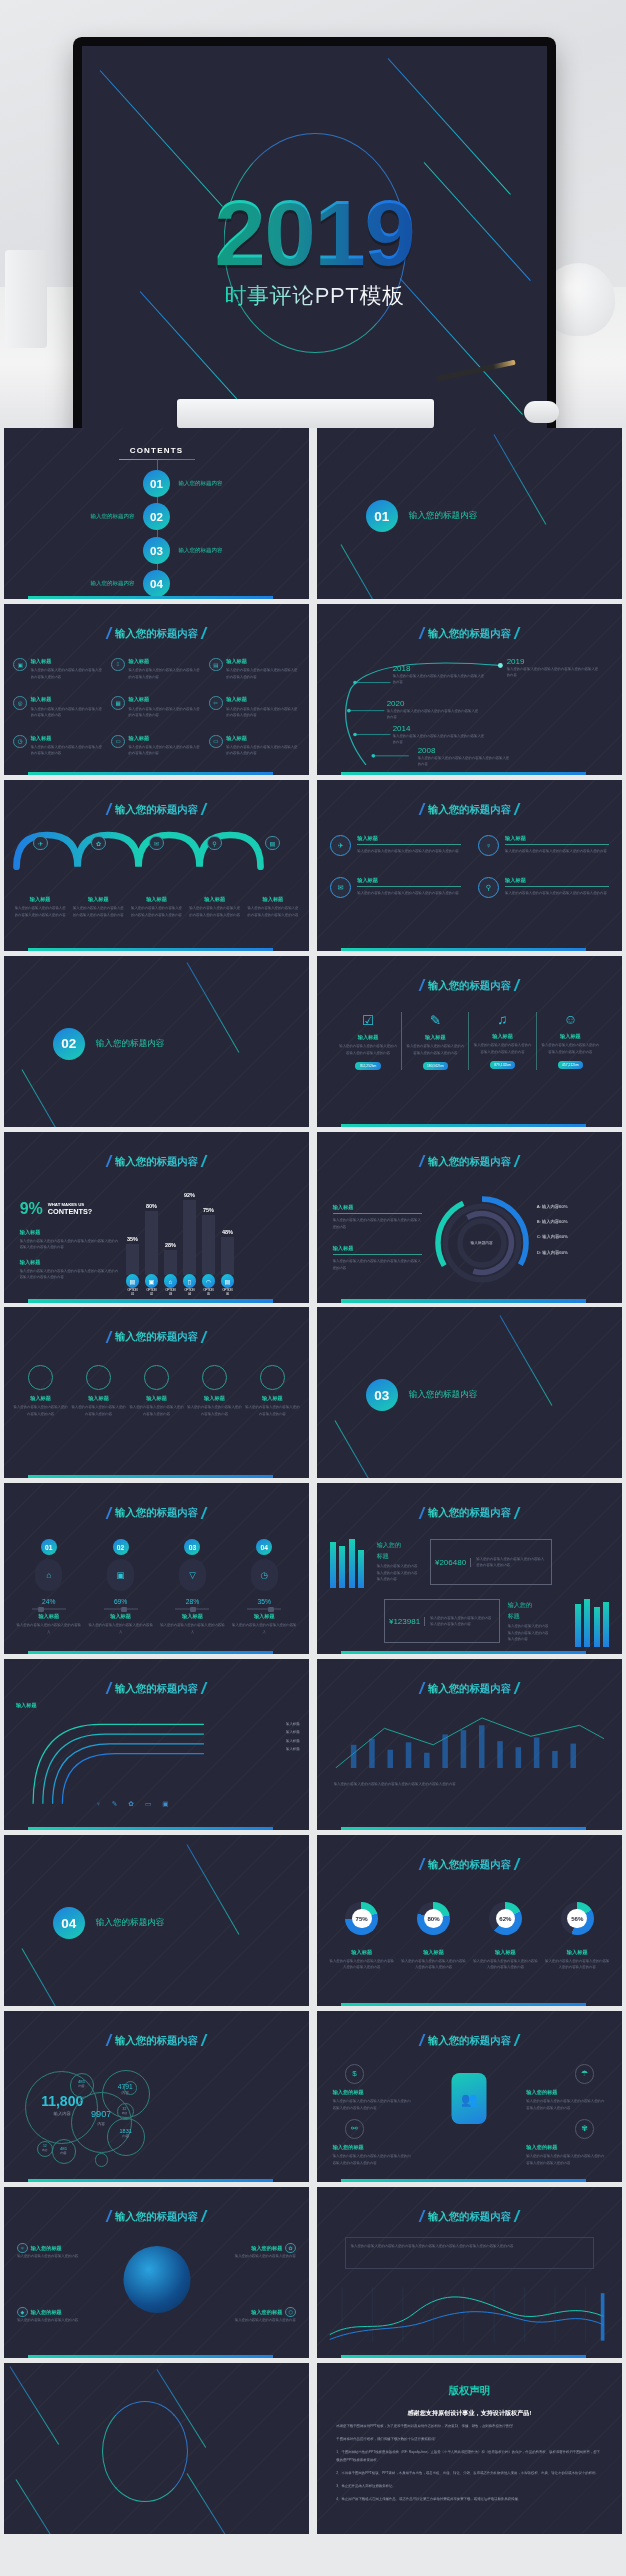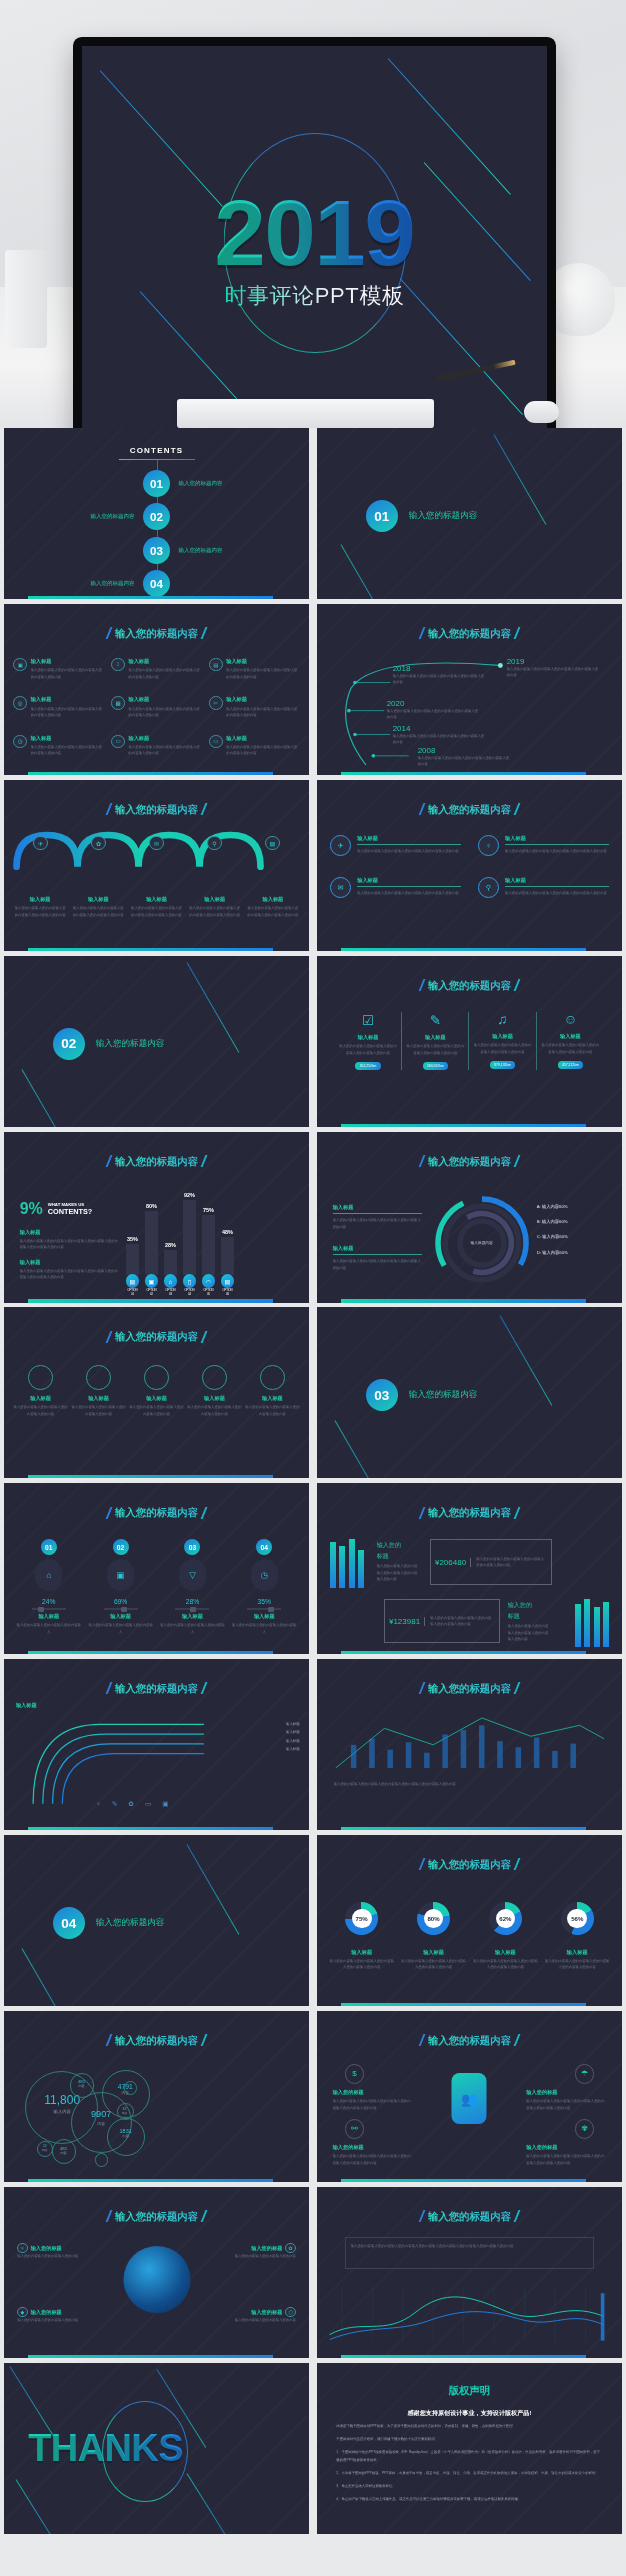--- a/index.html
+++ b/index.html
@@ -843,21 +843,21 @@
     <div class="bottombar"></div>
   </div>
 
   <div class="slide">
     <div class="wm"></div>
     <div class="stitle">
       <span class="slash"></span><span>输入您的标题内容</span><span class="slash r"></span>
     </div>
     <div style="position:absolute;left:21px;top:60px;width:73px;height:73px;border-radius:50%;border:0.6px solid #2f7f7a;"></div>
     <div style="position:absolute;left:32px;top:82px;text-align:center;width:53px;">
-      <div style="font-size:12px;color:#29c4d8;">11,800</div>
+      <div style="font-size:14px;color:#29c4d8;font-weight:bold;">11,800</div>
       <div style="font-size:4.3px;color:#8f94a8;margin-top:2.4px;">输入内容</div>
     </div>
     <div style="position:absolute;left:67px;top:81px;width:61px;height:61px;border-radius:50%;border:0.6px solid #2f7f7a;"></div>
     <div style="position:absolute;left:78px;top:98px;text-align:center;width:39px;">
       <div style="font-size:9.2px;color:#29c4d8;">9907</div>
       <div style="font-size:3.7px;color:#8f94a8;margin-top:1.8px;">内容</div>
     </div>
     <div style="position:absolute;left:98px;top:59px;width:48px;height:48px;border-radius:50%;border:0.6px solid #2f7f7a;"></div>
     <div style="position:absolute;left:105px;top:72px;text-align:center;width:33px;">
       <div style="font-size:6.7px;color:#29c4d8;">4791</div>
@@ -985,21 +985,20 @@
     <div class="bottombar"></div>
   </div>
 
   <div class="slide">
     <div class="wm"></div>
     <div class="diag" style="left:6.1px;top:3.7px;width:92px;transform:rotate(58deg);background:linear-gradient(90deg,#1f7fe0,#19cdb4);"></div>
     <div class="diag" style="left:153px;top:6.1px;width:92px;transform:rotate(58deg);background:linear-gradient(90deg,#1f7fe0,#19cdb4);"></div>
     <div class="diag" style="left:12.2px;top:116px;width:92px;transform:rotate(58deg);background:linear-gradient(90deg,#19cdb4,#1f7fe0);"></div>
     <div class="diag" style="left:183px;top:110px;width:80px;transform:rotate(58deg);background:linear-gradient(90deg,#19cdb4,#1f7fe0);"></div>
     <div style="position:absolute;left:98px;top:38px;width:86px;height:101px;border-radius:50%;border:0.9px solid transparent;border-top-color:#2f7fd8;border-right-color:#2f7fd8;border-bottom-color:#1fb9a8;border-left-color:#1fb9a8;opacity:.9;"></div>
-    <div class="thanks">THANKS</div>
   </div>
 
   <div class="slide">
     <div class="wm"></div>
     <div class="copy-h">版权声明</div>
     <div class="copy-s">感谢您支持原创设计事业，支持设计版权产品!</div>
     <div class="copy-p">感谢您下载千图网原创PPT模板，为了您和千图网以及原创作者的利益，请勿复制、传播、销售，否则将承担法律责任!</div>
     <div class="copy-p">千图网将对作品进行维权，我们传播下载次数的十倍进行索赔赔偿!</div>
     <div class="copy-p">1、千图网网站出售的PPT模板是免版税类（RF: Royalty-free）正版受《中华人民共和国著作法》和《世界版权公约》的保护，作品的所有权、版权和著作权归千图网所有，您下载的是PPT模板素材使用权。</div>
     <div class="copy-p">2、不得将千图网的PPT模版、PPT素材，本身用于再出售，或者出租、出借、转让、分销、发布或者作为礼物供他人使用，不得转授权、出卖、转让本协议或本协议中的权利。</div>

